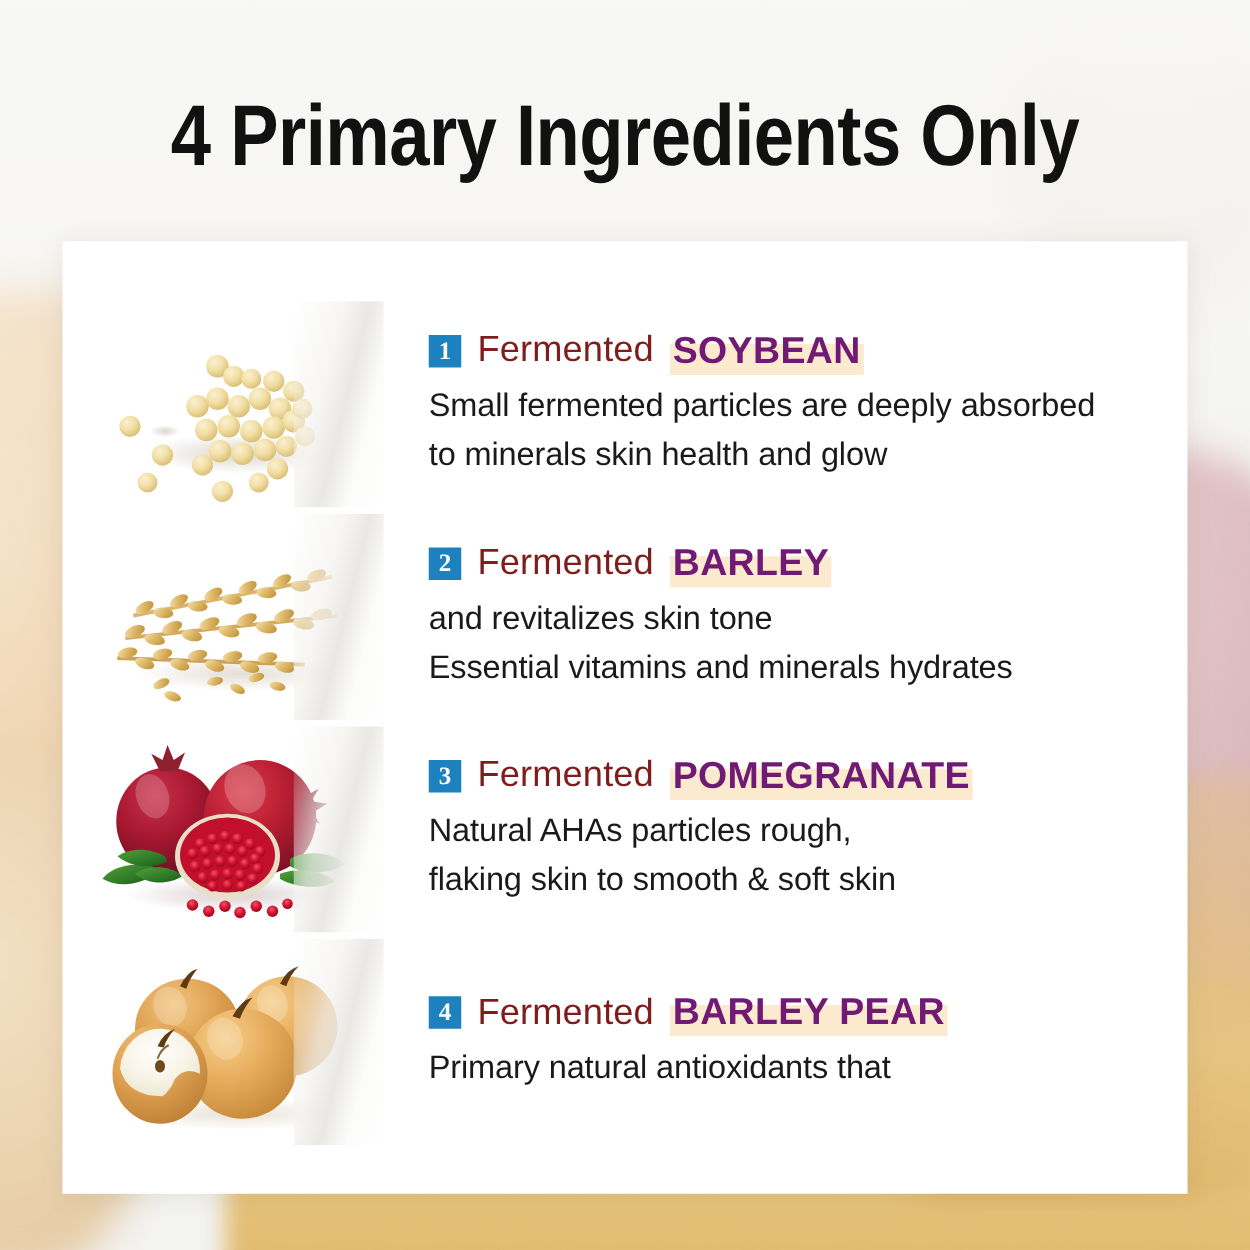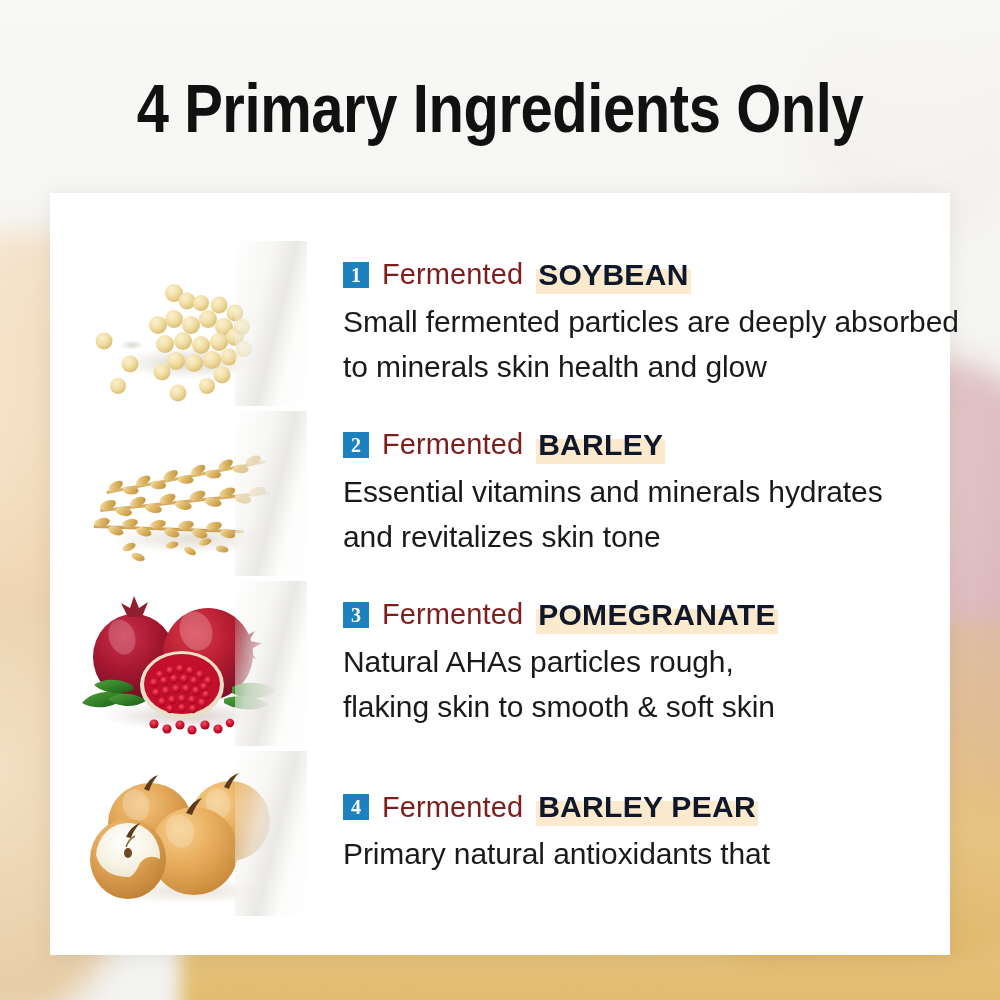--- a/index.html
+++ b/index.html
@@ -128,36 +128,36 @@
   .fermented{
     margin-left:13px;
     color:#7f1d1d;
     font-size:29px;
     font-weight:normal;
     letter-spacing:.1px;
   }
   .ingredient{
     margin-left:13px;
     position:relative;
-    color:#0f172a;
+    color:#701a75;
     font-size:30px;
     font-weight:bold;
     letter-spacing:.3px;
     padding:0 2px;
   }
   .ingredient .hl{
     position:absolute;left:0;right:0;bottom:-2px;height:25px;
     background:#fbeacd;
     z-index:0;
   }
   .ingredient span.txt{position:relative;z-index:1;}
 
   .desc{
     color:#1a1a1a;
-    font-size:30px;
+    font-size:26px;
     line-height:1.50;
     letter-spacing:-.1px;
   }
   .desc div{white-space:nowrap;}
 </style>
 </head>
 <body>
 
 <div id="bg">
   <div class="bg-layer" id="bg-right-top"></div>
@@ -320,22 +320,22 @@
       </svg>
       <div class="fold"></div>
     </div>
     <div class="rtext">
       <div class="headline">
         <span class="badge">2</span>
         <span class="fermented">Fermented</span>
         <span class="ingredient"><span class="hl"></span><span class="txt">BARLEY</span></span>
       </div>
       <div class="desc">
+        <div>and revitalizes skin tone</div>
         <div>Essential vitamins and minerals hydrates</div>
-        <div>and revitalizes skin tone</div>
       </div>
     </div>
   </div>
 
   <div class="row row-3">
     <div class="thumb">
       <svg viewBox="0 0 235 165" preserveAspectRatio="xMidYMid slice">
         <defs>
           <radialGradient id="pom" cx="35%" cy="28%" r="78%">
             <stop offset="0%" stop-color="#d83a4a"></stop>

